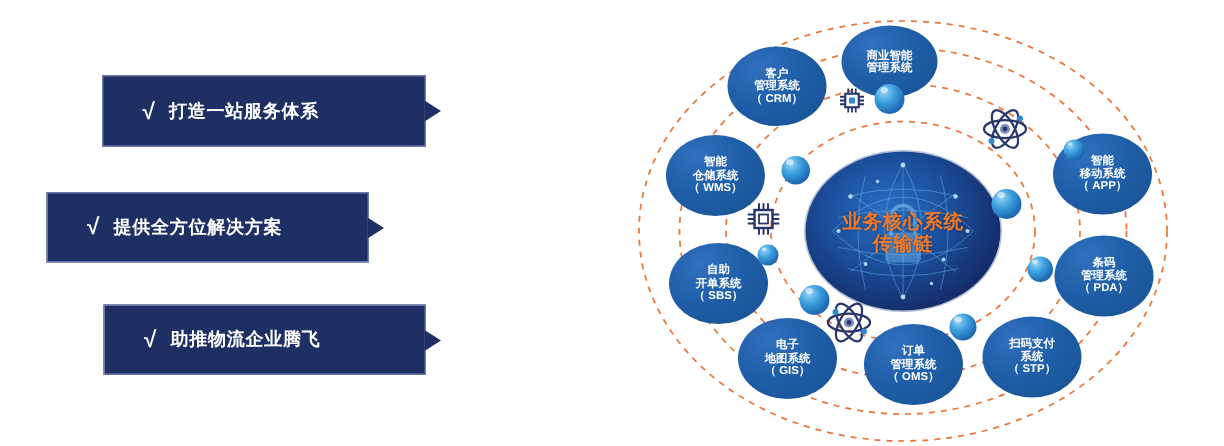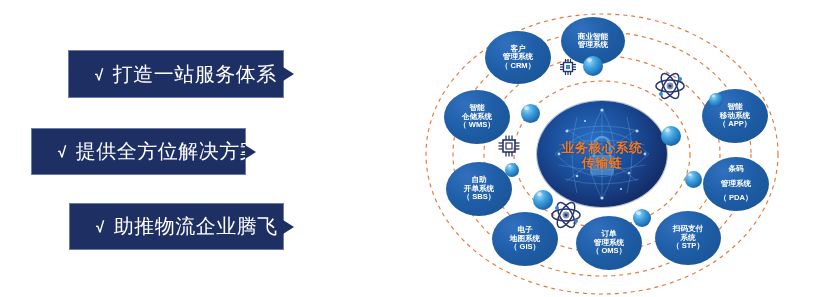--- a/index.html
+++ b/index.html
@@ -26,22 +26,22 @@
     letter-spacing:.5px;
   }
   .banner .tick{
     font-size:15px;
     font-weight:bold;
     margin-right:9px;
     line-height:1;
     color:#ffffff;
   }
   .banner .btext{
-    font-size:20px;
-    font-weight:normal;
+    font-size:12px;
+    font-weight:bold;
     white-space:nowrap;
     color:#ffffff;
   }
   
   .banner .tail{
     position:absolute;
     right:-11px;
     top:50%;
     transform:translateY(-50%);
     width:0;height:0;
@@ -206,21 +206,21 @@
     <span>移动系统</span>
     <span>（ APP）</span>
   </div>
 
   <div class="node" style="left:24px;top:90px;width:66px;height:54px;">
     <span>智能</span>
     <span>仓储系统</span>
     <span>（ WMS）</span>
   </div>
 
-  <div class="node" style="left:283px;top:157px;width:66px;height:54px;gap:6px;">
+  <div class="node" style="left:283px;top:157px;width:66px;height:54px;">
     <span>条码</span>
     <span>管理系统</span>
     <span>（ PDA）</span>
   </div>
 
   <div class="node" style="left:26px;top:162px;width:66px;height:54px;">
     <span>自助</span>
     <span>开单系统</span>
     <span>（ SBS）</span>
   </div>

